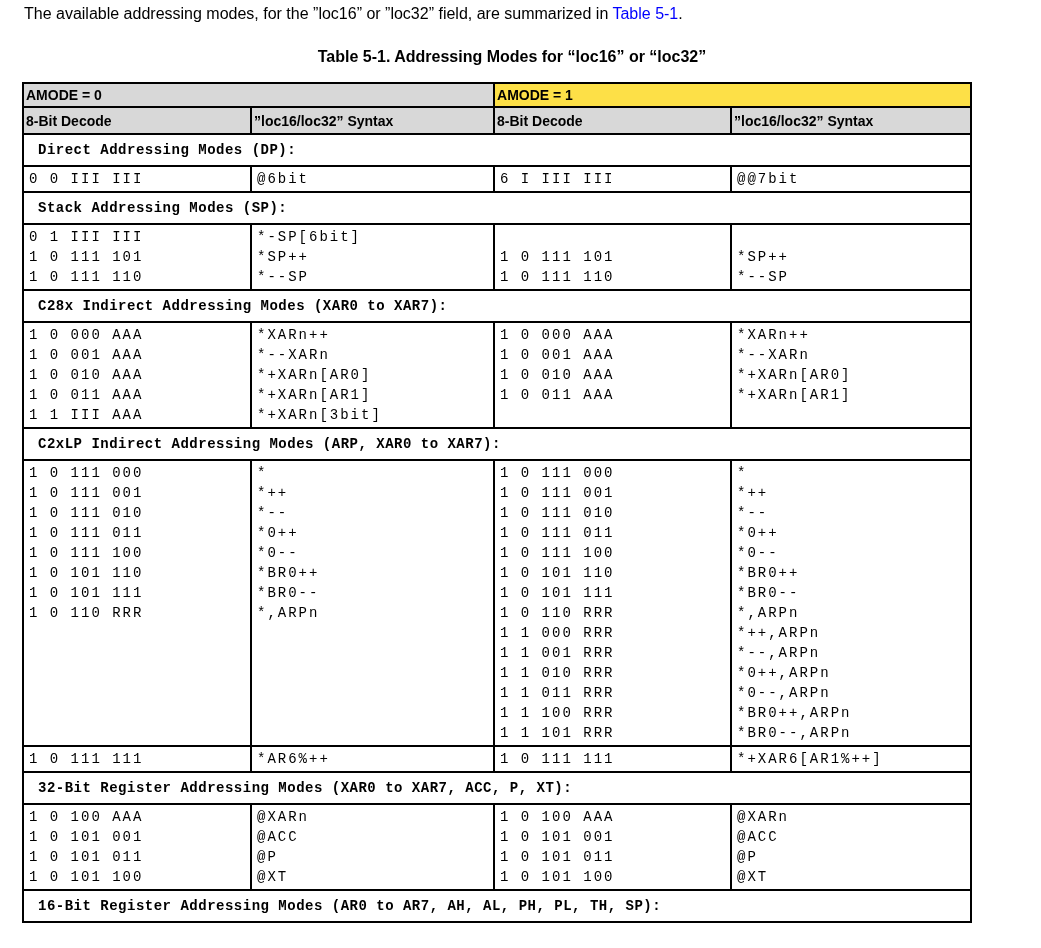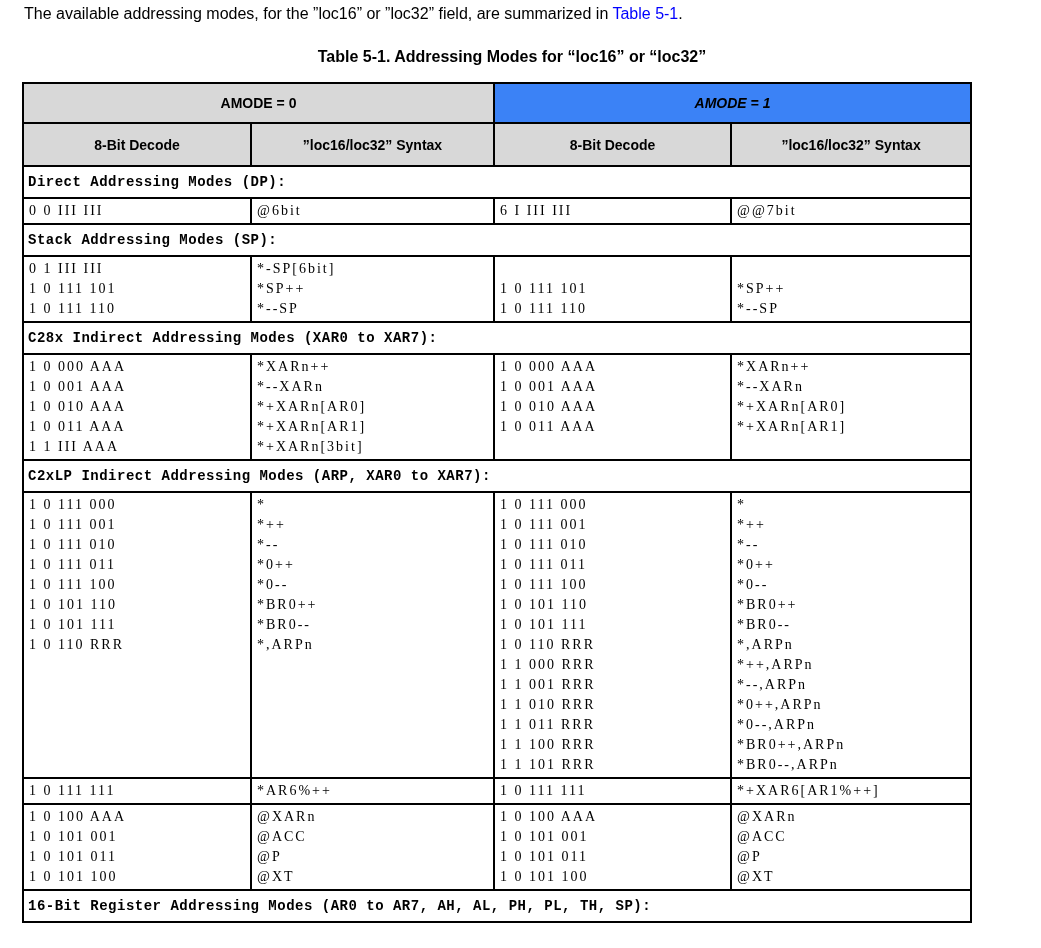--- a/index.html
+++ b/index.html
@@ -17,32 +17,32 @@
     font-size:16px;font-weight:bold;
   }
   table.addr{
     position:absolute;left:22px;top:82px;width:948px;
     border-collapse:collapse;table-layout:fixed;
   }
   table.addr td,table.addr th{
     border:2px solid #000;margin:0;overflow:hidden;
   }
   th.hdr{
-    background:#d8d8d8;font-size:14px;font-weight:bold;text-align:center;
-    font-family:"Liberation Sans",sans-serif;padding:9px 2px;
+    background:#d8d8d8;font-size:14px;font-weight:bold;text-align:left;
+    font-family:"Liberation Sans",sans-serif;padding:1px 2px;
   }
   tr.hdr-row1 th{height:20px;}
   tr.hdr-row2 th{height:23px;margin-top:44px;}
   td.bar{
     background:#ffffff;font-family:"Liberation Mono",monospace;
     font-size:14px;font-weight:bold;letter-spacing:0.5px;
-    padding:3px 4px;height:24px;vertical-align:middle;white-space:nowrap;
+    padding:3px 14px;height:24px;vertical-align:middle;white-space:nowrap;
   }
   td.data{
-    font-family:Liberation Serif, serif;font-size:14px;
+    font-family:Liberation Mono, monospace;font-size:14px;
     letter-spacing:2px;line-height:20px;white-space:pre;
     padding:2px 5px;vertical-align:top;
   }
 </style>
 </head>
 <body>
 
 <div class="intro"><span>The available addressing modes, for the ”loc16” or ”loc32” field, are summarized in </span><a style="color: rgb(0, 0, 255);">Table 5-1</a><span>.</span></div>
 
 <div class="table-title">Table 5-1. Addressing Modes for “loc16” or “loc32”</div>
@@ -50,21 +50,21 @@
 <table class="addr">
   <colgroup>
     <col style="width:228px">
       <col style="width:243px">
       <col style="width:237px">
       <col style="width:240px">
   </colgroup>
   <tbody id="addr-body">
     <tr class="hdr-row1">
       <th class="hdr" colspan="2" style="background: rgb(216, 216, 216);">AMODE = 0</th>
-      <th class="hdr" colspan="2" style="background: #3b82f6; font-style: italic;">AMODE = 1</th>
+      <th class="hdr" colspan="2" style="background: #fde047;">AMODE = 1</th>
     </tr>
     <tr class="hdr-row2">
       <th class="hdr" style="background: rgb(216, 216, 216);">8-Bit Decode</th>
       <th class="hdr" style="background: rgb(216, 216, 216);">”loc16/loc32” Syntax</th>
       <th class="hdr" style="background: rgb(216, 216, 216);">8-Bit Decode</th>
       <th class="hdr" style="background: rgb(216, 216, 216);">”loc16/loc32” Syntax</th>
     </tr>
   <tr>
         <td class="bar" colspan="4">Direct Addressing Modes (DP):</td>
       </tr>
@@ -163,20 +163,23 @@
 *BR0++,ARPn
 *BR0--,ARPn</td>
       </tr>
       <tr>
         <td class="data">1 0 111 111</td>
         <td class="data">*AR6%++</td>
         <td class="data">1 0 111 111</td>
         <td class="data">*+XAR6[AR1%++]</td>
       </tr>
       <tr>
+        <td class="bar" colspan="4">32-Bit Register Addressing Modes (XAR0 to XAR7, ACC, P, XT):</td>
+      </tr>
+      <tr>
         <td class="data">1 0 100 AAA
 1 0 101 001
 1 0 101 011
 1 0 101 100</td>
         <td class="data">@XARn
 @ACC
 @P
 @XT</td>
         <td class="data">1 0 100 AAA
 1 0 101 001

